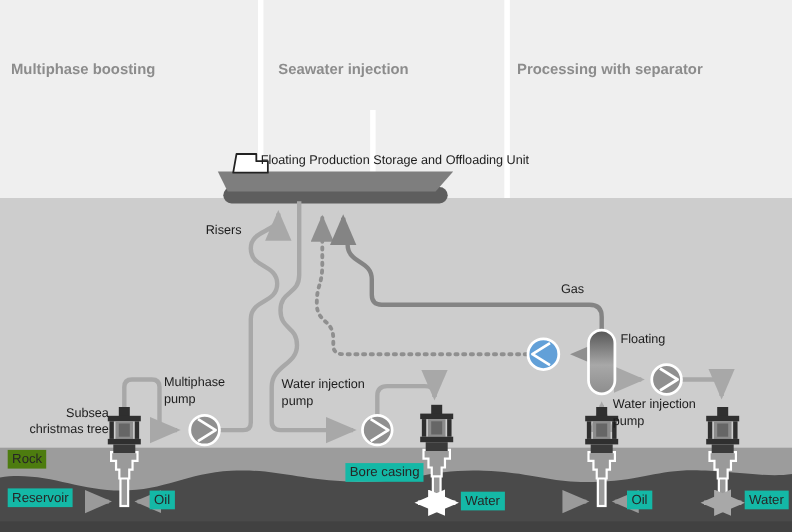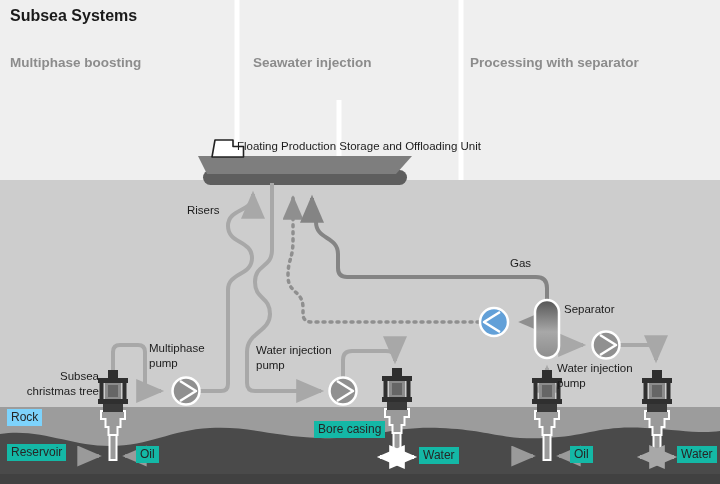--- a/index.html
+++ b/index.html
@@ -129,36 +129,35 @@
       <path d="M 134,456 H 125" marker-end="url(#ar-gray)"></path>
     </g>
     <path d="M 380,457 H 414" stroke="#ffffff" stroke-width="4" fill="none" marker-start="url(#ar-white)" marker-end="url(#ar-white)"></path>
     <g stroke="#9a9a9a" stroke-width="3.5" fill="none">
       <path d="M 522,456 H 533" marker-end="url(#ar-gray)"></path>
       <path d="M 568,456 H 559" marker-end="url(#ar-gray)"></path>
     </g>
     <path d="M 640,457 H 674" stroke="#a8a8a8" stroke-width="4" fill="none" marker-start="url(#ar-light)" marker-end="url(#ar-light)"></path>
   </svg>
 
-  <div class="title">Subsea Systems</div>
   <div class="colhead" style="left:10px;top:55px;">Multiphase boosting</div>
   <div class="colhead" style="left:253px;top:55px;">Seawater injection</div>
   <div class="colhead" style="left:470px;top:55px;">Processing with separator</div>
 
   <div class="lbl" style="left:237px;top:139px;">Floating Production Storage and Offloading Unit</div>
   <div class="lbl" style="left:187px;top:203px;">Risers</div>
   <div class="lbl" style="left:510px;top:256px;">Gas</div>
-  <div class="lbl" style="left:564px;top:302px;">Separator</div>
+  <div class="lbl" style="left:564px;top:302px;">Floating</div>
 
   <div class="lbl wrap" style="left:149px;top:341px;width:80px;">Multiphase pump</div>
   <div class="lbl wrap" style="left:256px;top:343px;width:100px;">Water injection pump</div>
   <div class="lbl wrap" style="left:557px;top:361px;width:100px;">Water injection pump</div>
   <div class="lbl rightal" style="left:11px;top:369px;width:88px;">Subsea christmas tree</div>
 
-  <div class="chip" style="left:7px;top:409px;background:#7dd3fc;">Rock</div>
+  <div class="chip" style="left:7px;top:409px;background:#4d7c0f;">Rock</div>
   <div class="chip" style="left:7px;top:444px;">Reservoir</div>
   <div class="chip" style="left:136px;top:446px;">Oil</div>
   <div class="chip" style="left:314px;top:421px;">Bore casing</div>
   <div class="chip" style="left:419px;top:447px;">Water</div>
   <div class="chip" style="left:570px;top:446px;">Oil</div>
   <div class="chip" style="left:677px;top:446px;">Water</div>
 
 </div>
 
 </body></html>

